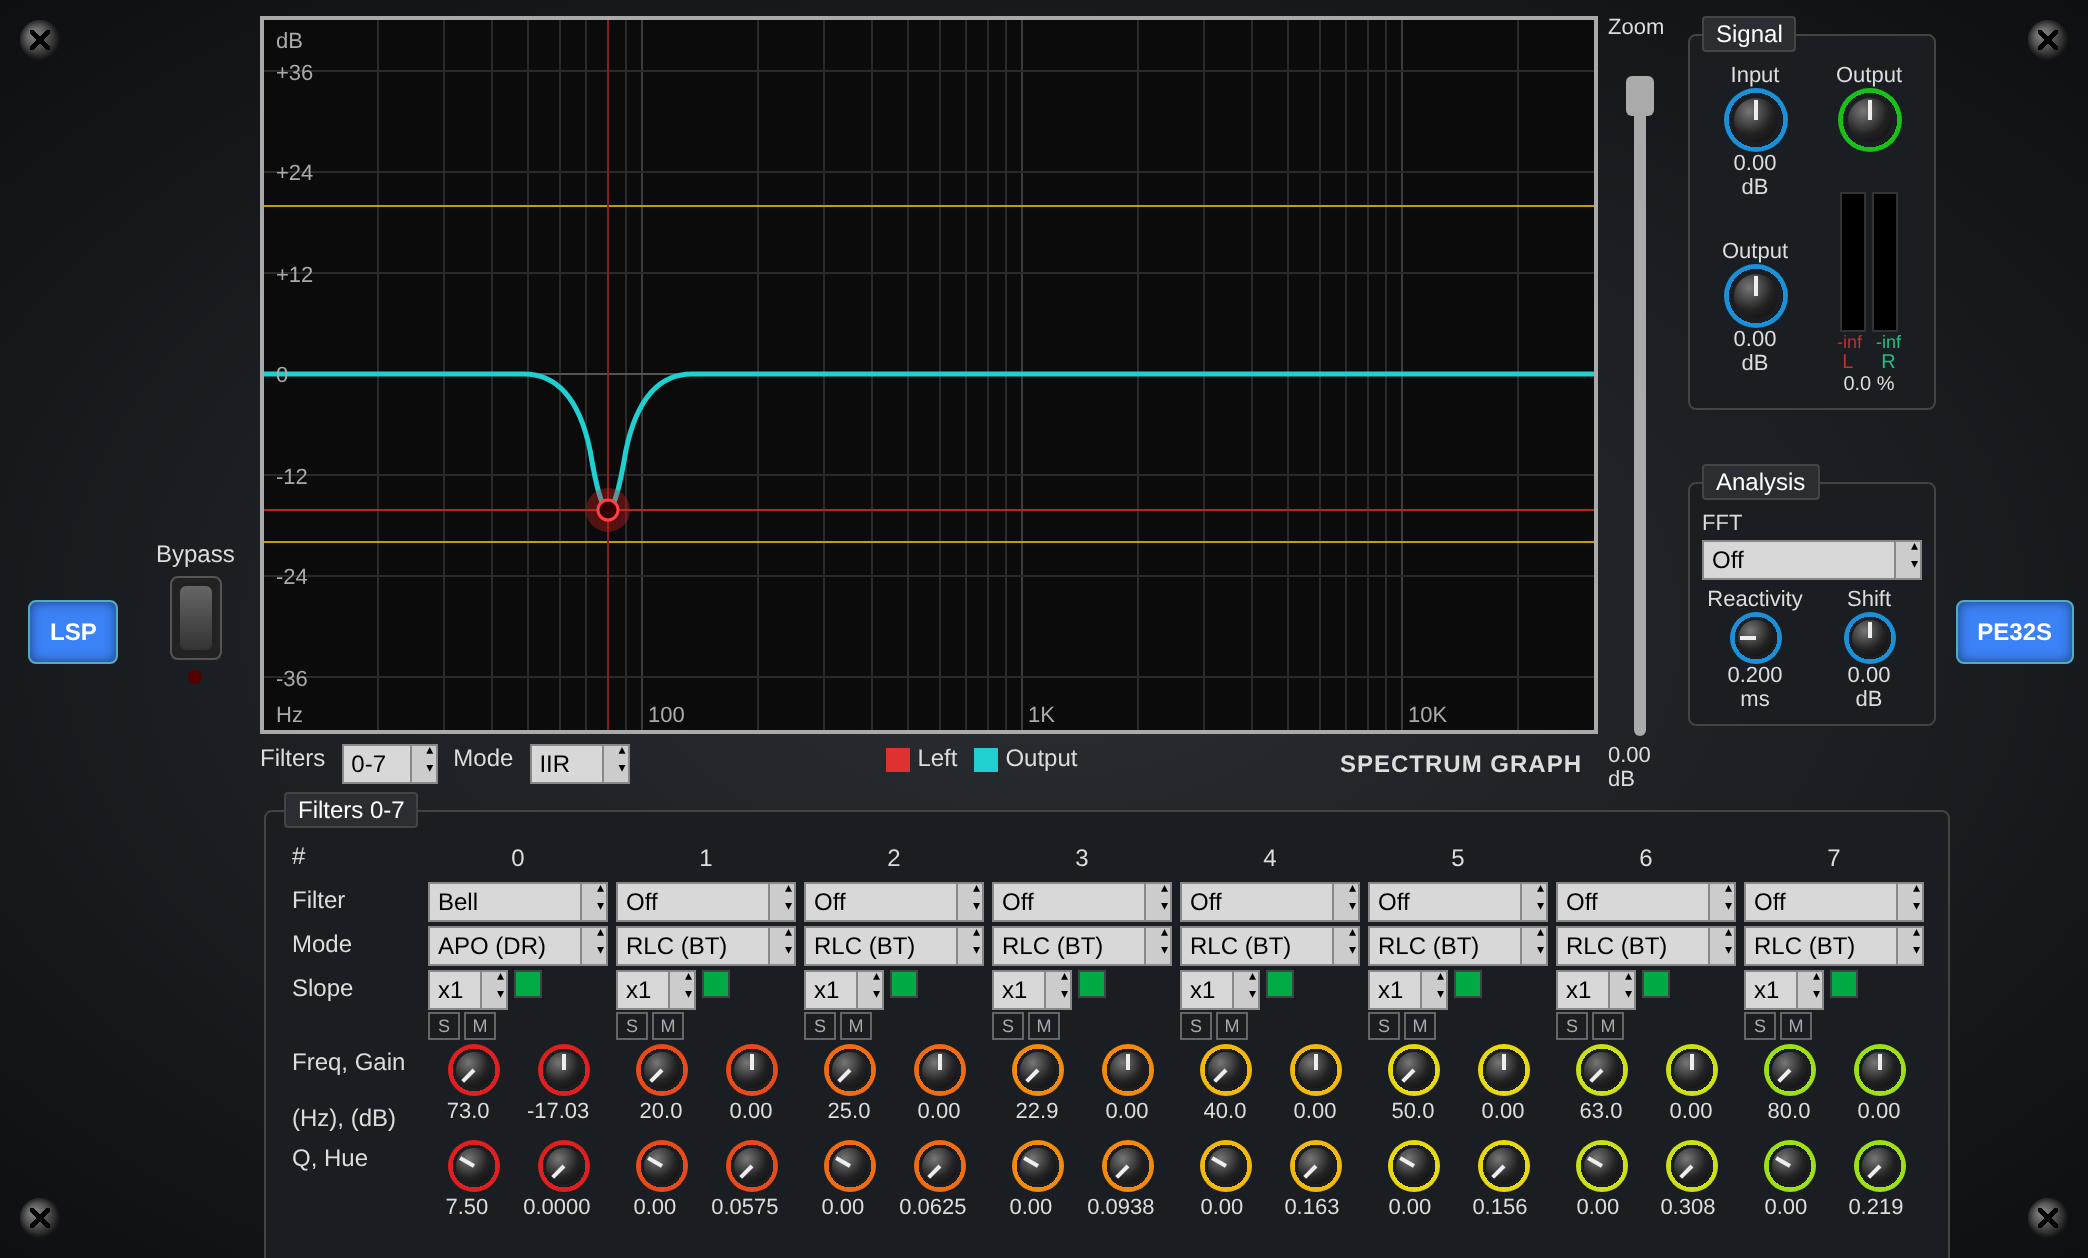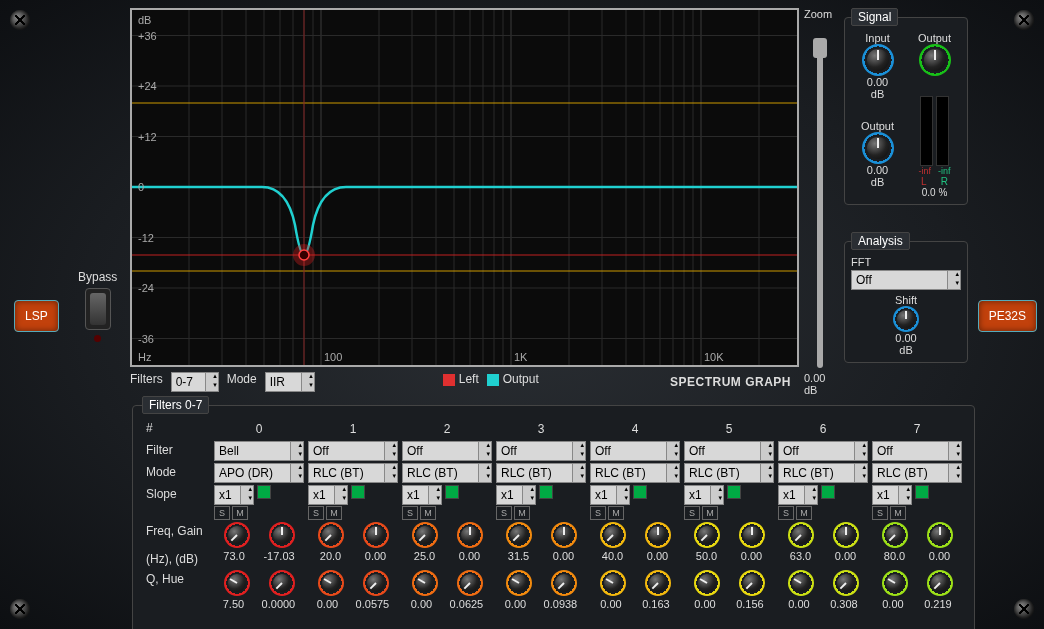--- a/index.html
+++ b/index.html
@@ -1,18 +1,18 @@
 <!DOCTYPE html>
 <html><head>
 <meta charset="utf-8">
 <style>
 html,body{margin:0;padding:0;background:radial-gradient(ellipse at center,#2a2e33 0%,#1a1d21 60%,#0d0f12 100%);font-family:sans-serif;color:#ddd;width:1044px;height:629px;overflow:hidden;font-size:12px}
 .screw{position:absolute;width:20px;height:20px;border-radius:50%;background:radial-gradient(circle at 35% 35%,#888,#333 60%,#111);box-shadow:inset 0 0 4px #000}
 .screw::after{content:"";position:absolute;inset:5px;background:linear-gradient(45deg,transparent 42%,#000 42%,#000 58%,transparent 58%),linear-gradient(-45deg,transparent 42%,#000 42%,#000 58%,transparent 58%)}
-.logo{position:absolute;background:#c2410c;color:#fff;font-weight:normal;padding:8px 10px;border-radius:4px;border:1px solid #5ab;box-shadow:inset 0 0 6px rgba(0,0,0,.5)}
+.logo{position:absolute;background:#3b82f6;color:#fff;font-weight:bold;padding:8px 10px;border-radius:4px;border:1px solid #5ab;box-shadow:inset 0 0 6px rgba(0,0,0,.5)}
 .bypass{position:absolute;left:78px;top:270px;text-align:center}
 .bypass .sw{width:24px;height:40px;background:#222;border:1px solid #555;border-radius:4px;margin:4px auto;position:relative;cursor:pointer}
 .bypass .sw::after{content:"";position:absolute;left:4px;right:4px;top:4px;bottom:4px;background:linear-gradient(#666,#333);border-radius:3px}
 .bypass .led{width:7px;height:7px;border-radius:50%;background:#500;margin:5px auto}
 .panel{position:absolute;border:1px solid #444;background:#1a1d21;border-radius:4px}
 .panel legend{font-size:12px;color:#fff;background:#2a2e33;padding:1px 6px;border:1px solid #444;border-radius:2px}
 .graph{position:absolute;left:130px;top:8px;width:665px;height:355px;border:2px solid #aaa;background:#0d0d0d}
 .zoom-col{position:absolute;left:804px;top:8px;width:32px}
 .zoom-col .track{width:6px;height:330px;background:#aaa;margin:18px auto 4px;border-radius:3px;position:relative}
 .zoom-col .thumb{width:14px;height:20px;background:#aaa;position:absolute;left:-4px;top:0;border-radius:3px}
@@ -193,20 +193,29 @@
     </div>
   </div>
 </fieldset>
 
 <fieldset class="panel analysis">
   <legend>Analysis</legend>
   <div class="tiny" style="text-align:left;margin-bottom:2px">FFT</div>
   <div class="selwrap" style="width:100%"><select class="sel" style="width:100%"><option>Off</option></select></div>
   <div style="display:flex;gap:4px;margin-top:4px">
     <div style="flex:1;text-align:center">
+      <div class="tiny">Reactivity</div>
+      <div class="knob knob-sm" style="background:radial-gradient(circle,transparent 58%,#1a90d8 58%)">
+          <div class="cap"></div>
+          <div class="ptr" style="transform:rotate(-90deg)"></div>
+        </div>
+      <div class="tiny">0.200</div>
+      <div class="tiny">ms</div>
+    </div>
+    <div style="flex:1;text-align:center">
       <div class="tiny">Shift</div>
       <div class="knob knob-sm" style="background:radial-gradient(circle,transparent 58%,#1a90d8 58%)">
           <div class="cap"></div>
           <div class="ptr" style="transform:rotate(0deg)"></div>
         </div>
       <div class="tiny">0.00</div>
       <div class="tiny">dB</div>
     </div>
   </div>
 </fieldset>
@@ -411,21 +420,21 @@
         </div>
       </div>
       <div class="fcell">
         <div class="val-pair">
           <span>25.0</span>
           <span>0.00</span>
         </div>
       </div>
       <div class="fcell">
         <div class="val-pair">
-          <span>31.5</span>
+          <span>22.9</span>
           <span>0.00</span>
         </div>
       </div>
       <div class="fcell">
         <div class="val-pair">
           <span>40.0</span>
           <span>0.00</span>
         </div>
       </div>
       <div class="fcell">

